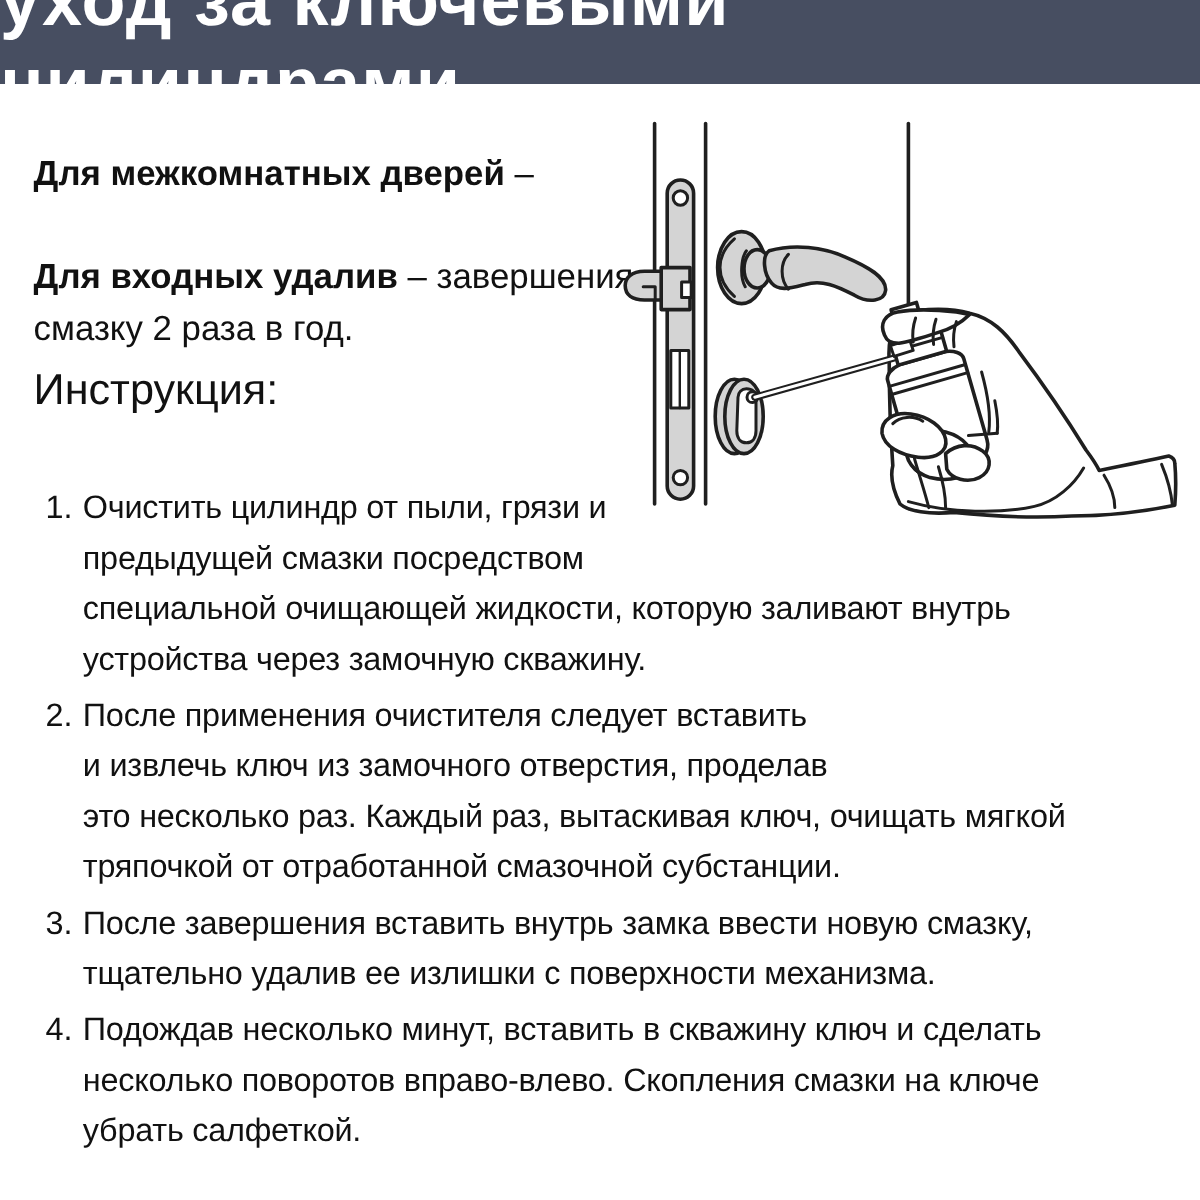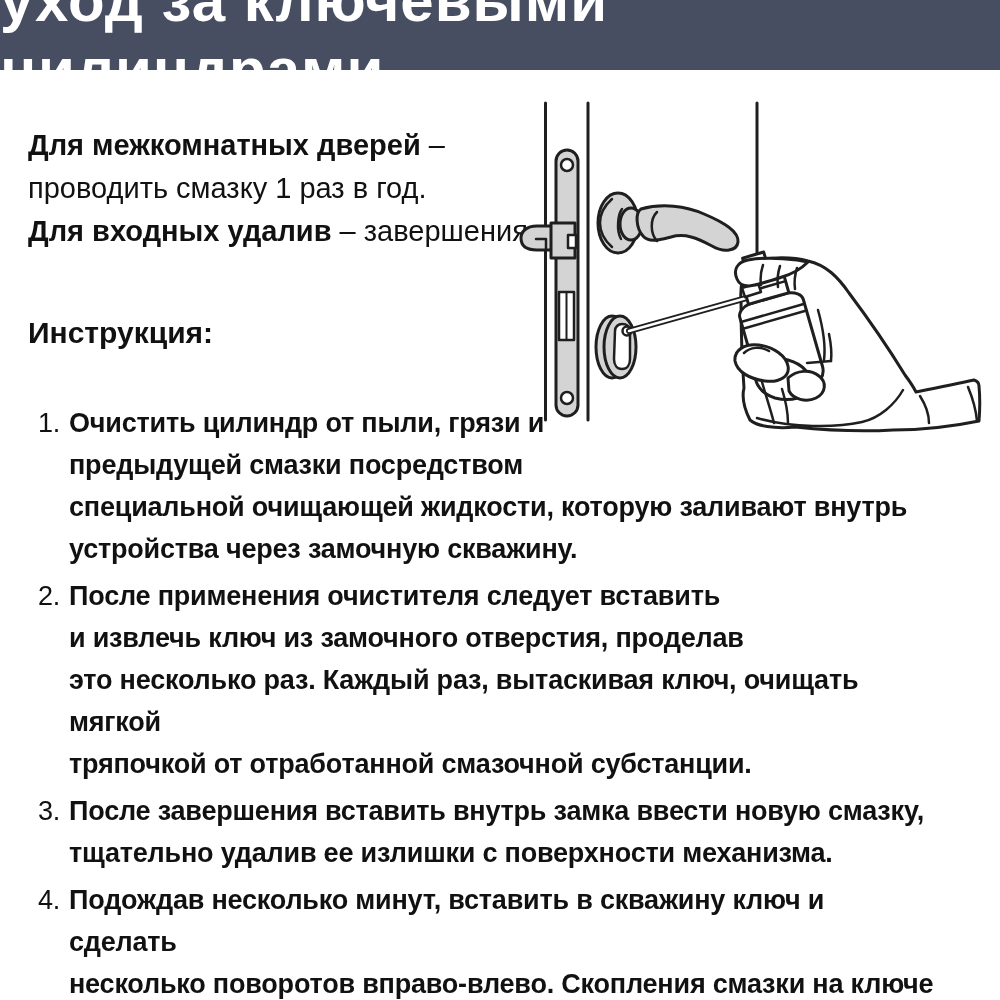--- a/index.html
+++ b/index.html
@@ -15,44 +15,45 @@
   .header h1{
     margin:0;color:#ffffff;font-size:60px;font-weight:bold;letter-spacing:1px;
     font-family:"Liberation Sans", sans-serif;
   }
   .intro{
     position:absolute;left:28px;top:124px;width:500px;
     font-size:29px;line-height:43px;margin:0;
   }
   .intro .b{font-weight:bold;}
   .instruction-heading{
-    position:absolute;left:28px;top:316px;margin:0;
-    font-size:30px;font-weight:bold;
+    position:absolute;left:28px;top:304px;margin:0;
+    font-size:36px;font-weight:normal;
   }
   .steps{
     position:absolute;left:38px;top:402px;width:900px;
     margin:0;padding:0;list-style:none;
     font-size:27px;line-height:42px;letter-spacing:-0.2px;
   }
   .steps li{display:flex;margin:0 0 5px 0;}
   .steps .num{flex:0 0 31px;}
-  .steps .step-text{flex:1;white-space:pre-line;font-weight:bold;}
+  .steps .step-text{flex:1;white-space:pre-line;}
   svg.illu{position:absolute;left:0;top:0;pointer-events:none;}
 </style>
 </head>
 <body>
 
 <div class="header">
   <h1>уход за ключевыми цилиндрами</h1>
 </div>
 
 <p class="intro">
   <span class="b">Для межкомнатных дверей</span><span> –</span><br>
-  <span>проводить смазку 1 раз в год.</span><br>
+  <br>
   <span class="b">Для входных удалив</span><span> – завершения</span><br>
+  <span>смазку 2 раза в год.</span>
 </p>
 
 <h2 class="instruction-heading">Инструкция:</h2>
 
 <ol class="steps">
   <li>
     <span class="num">1.</span>
     <span class="step-text">Очистить цилиндр от пыли, грязи и
 предыдущей смазки посредством
 специальной очищающей жидкости, которую заливают внутрь

